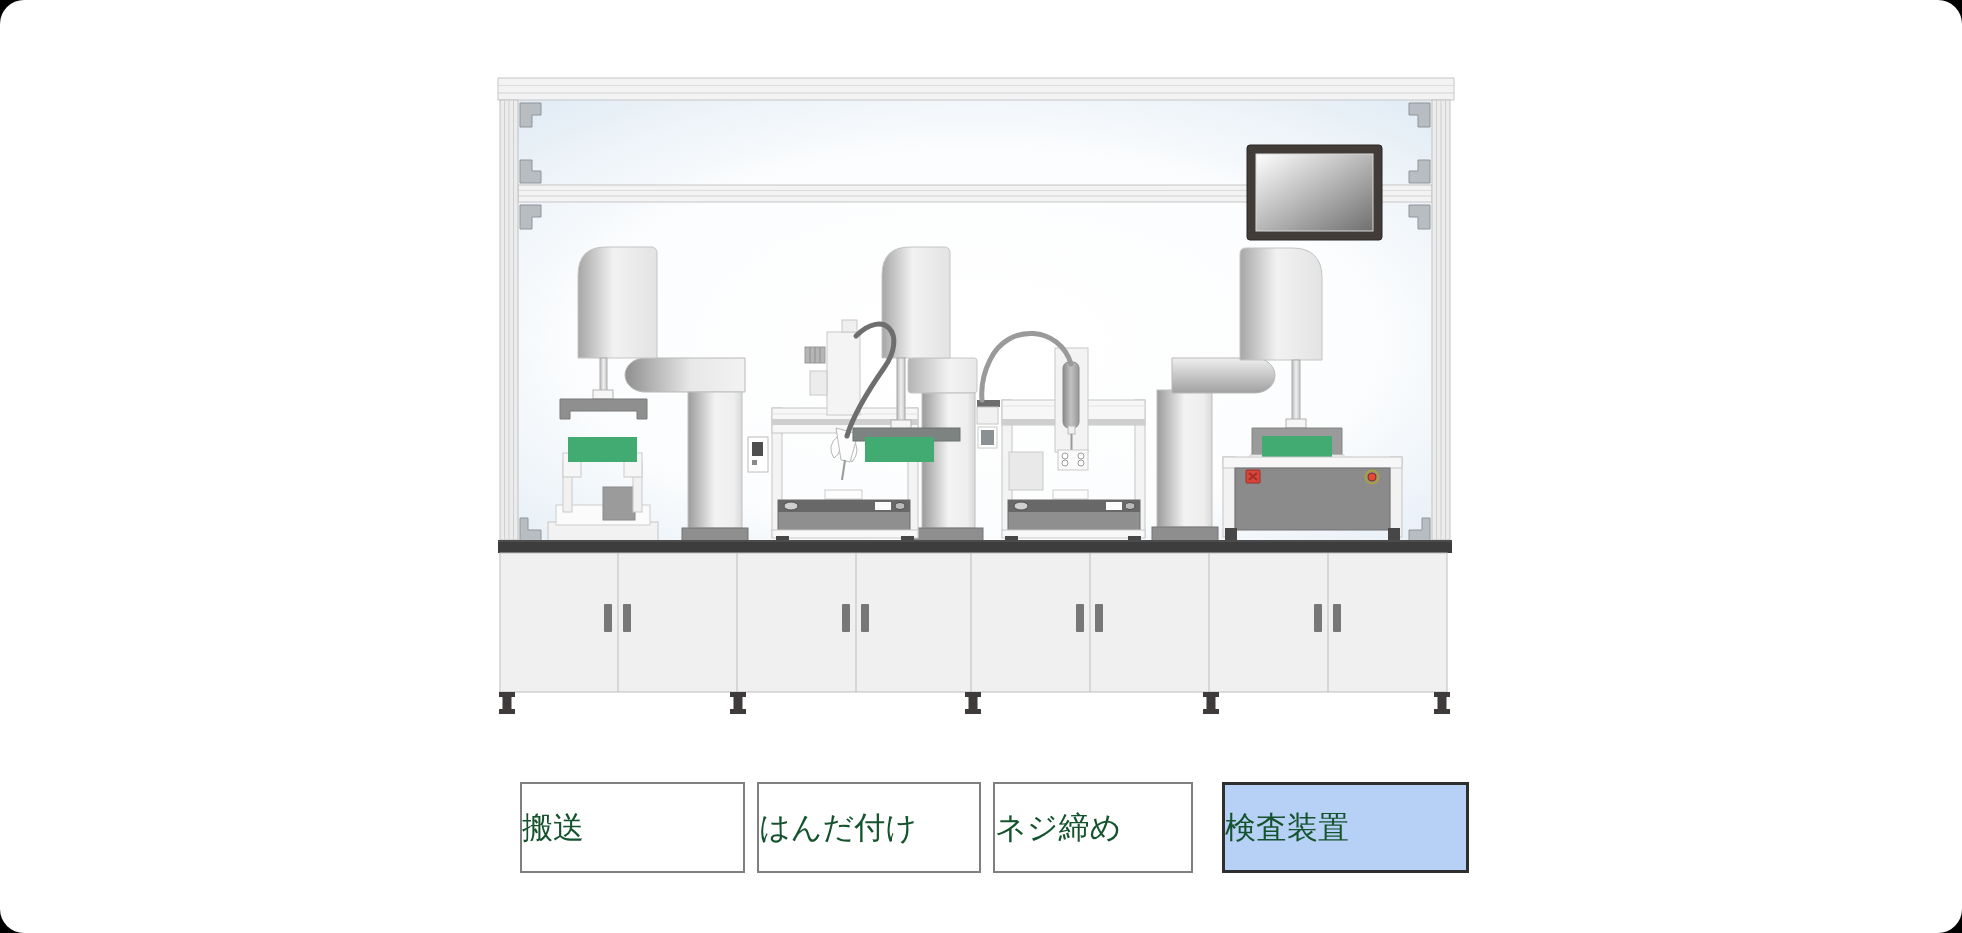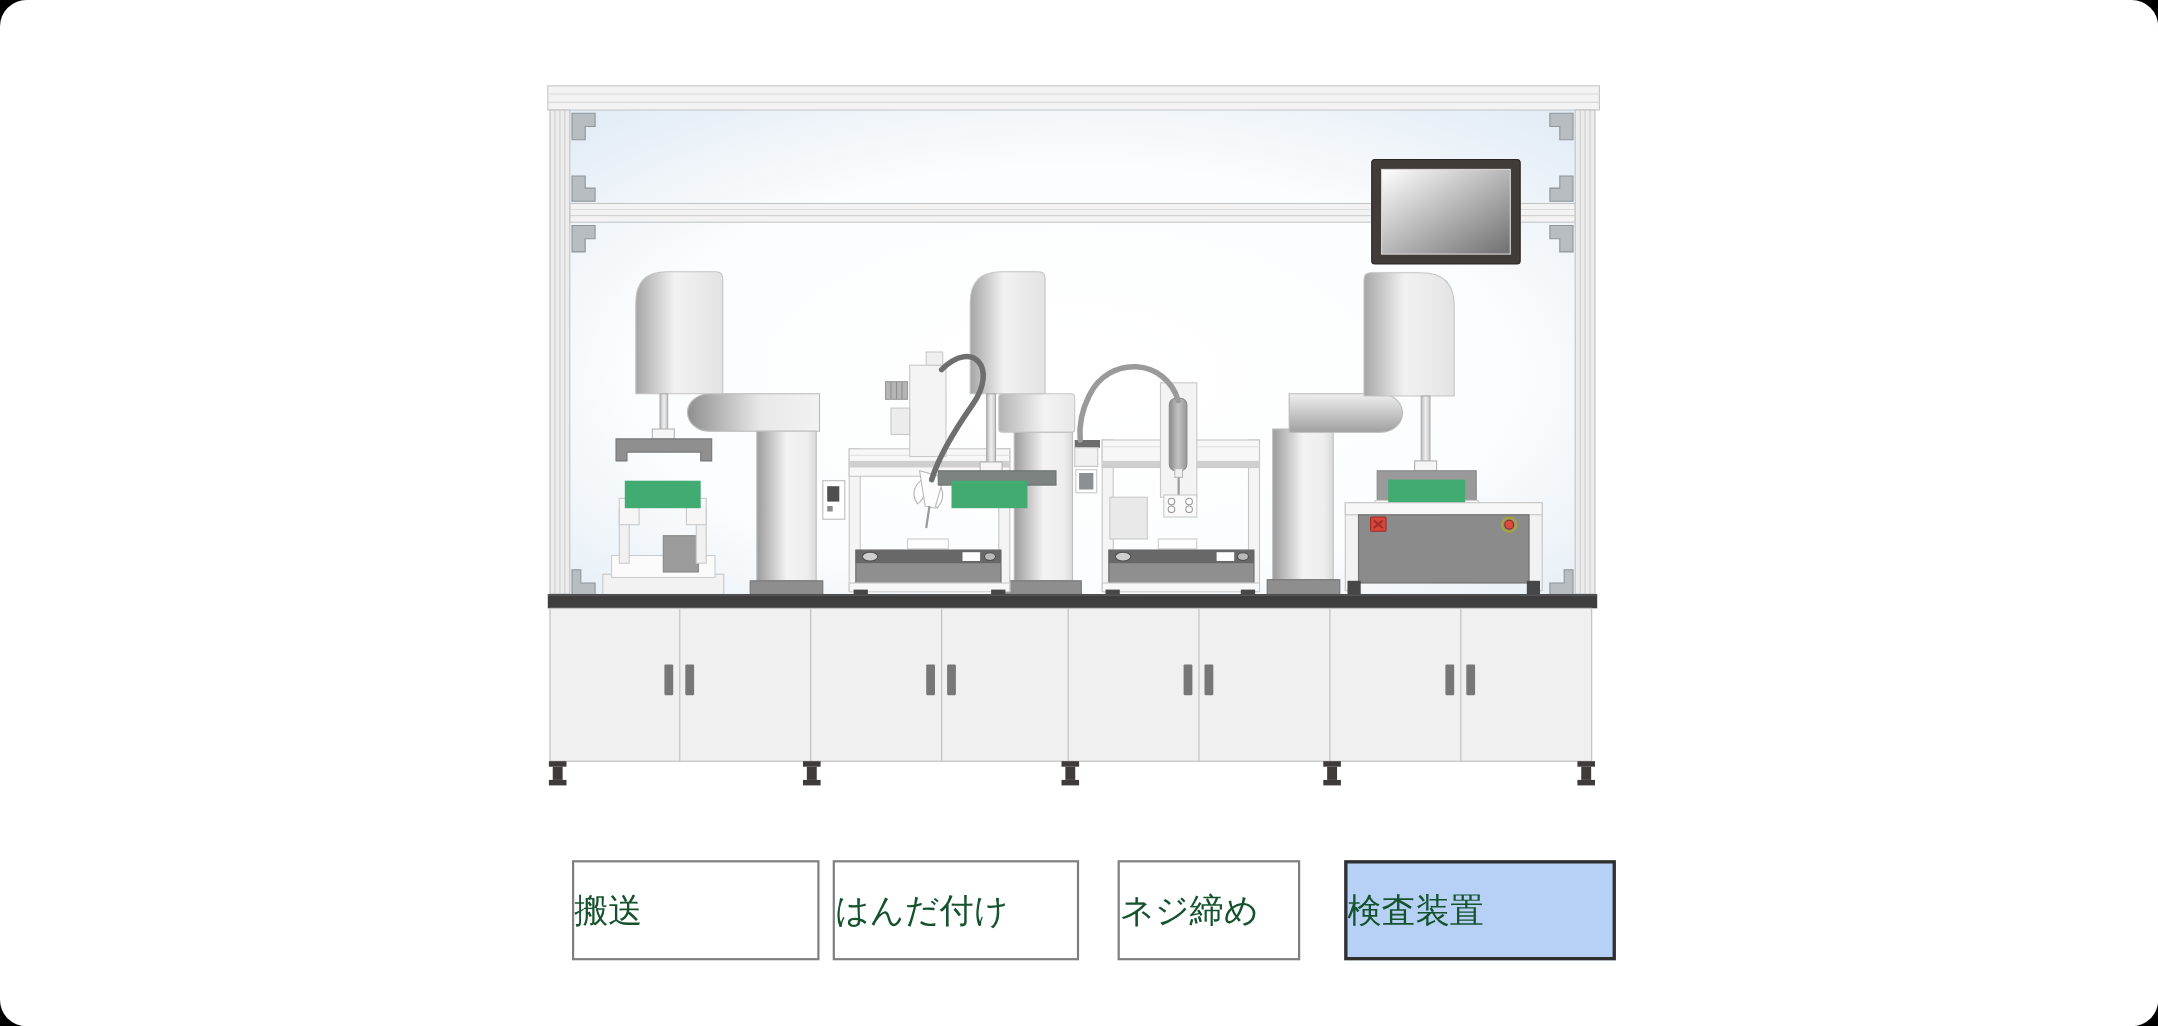--- a/index.html
+++ b/index.html
@@ -283,16 +283,16 @@
               <rect x="1434" y="709" width="16" height="5"></rect>
             </g>
         </g>
       </g>
     </svg>
   </div>
 
   <div class="buttons">
     <button class="station-button" style="left:520px;width:225px;">搬送</button>
     <button class="station-button" style="left:757px;width:224px;">はんだ付け</button>
-    <button class="station-button" style="left:1016px;width:166px;">ネジ締め</button>
+    <button class="station-button" style="left:993px;width:200px;">ネジ締め</button>
     <button class="station-button active" style="left:1190px;width:247px;">検査装置</button>
   </div>
 </div>
 
 </body></html>

